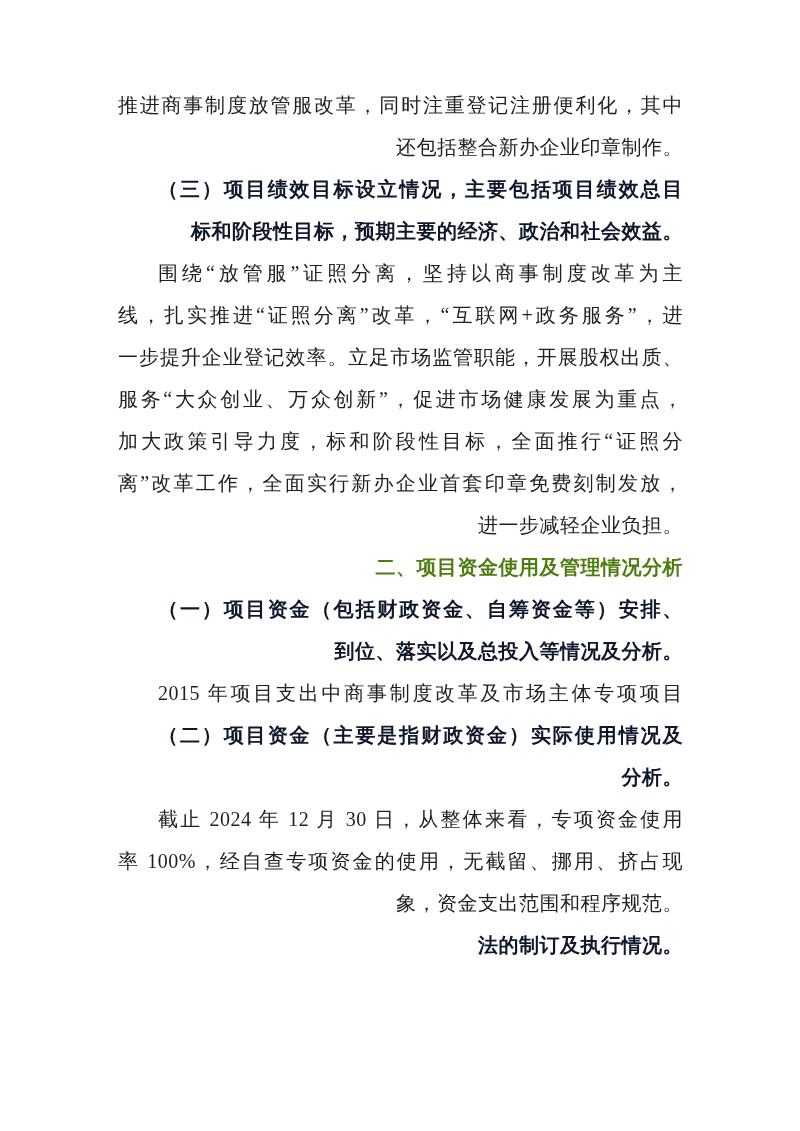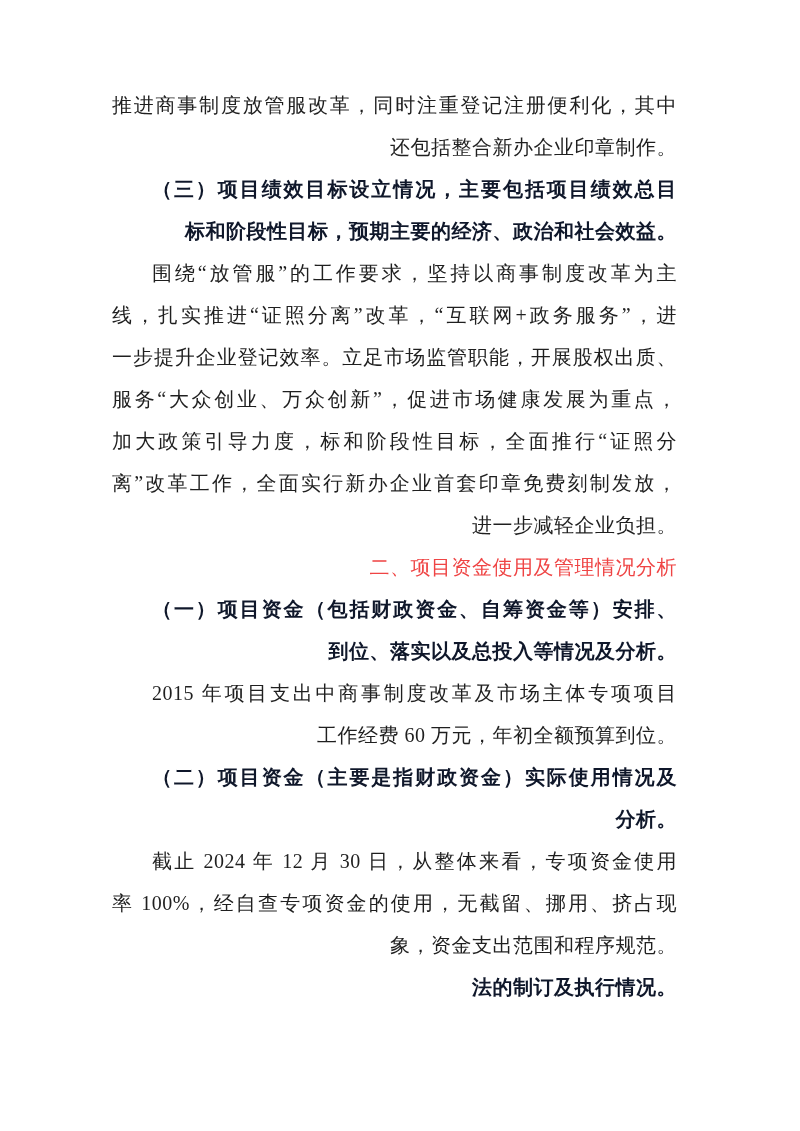--- a/index.html
+++ b/index.html
@@ -9,21 +9,21 @@
   }
   .page {
     position: relative;
     width: 800px;
     height: 1131px;
     background: #ffffff;
     overflow: hidden;
   }
   .doc-body {
     position: absolute;
-    left: 112px;
+    left: 118px;
     top: 84px;
     width: 565px;
   }
   .para {
     margin: 0;
     padding: 0;
     font-size: 20px;
     line-height: 42px;
     letter-spacing: 0.5px;
   }
@@ -32,22 +32,22 @@
     font-weight: 400;
     color: #1f1f1f;
   }
   .para.style-heading-bold {
     font-family: "Liberation Serif", "DejaVu Serif", serif;
     font-weight: 700;
     color: #0f172a;
   }
   .para.style-heading-hei {
     font-family: "Liberation Sans", "DejaVu Sans", sans-serif;
-    font-weight: 400;
-    color: #ef4444;
+    font-weight: 700;
+    color: #4d7c0f;
   }
   .line {
     display: block;
     text-align: justify;
     text-align-last: justify;
   }
   .line.final {
     text-align: right;
     text-align-last: auto;
   }
@@ -62,38 +62,37 @@
   <div class="doc-body" id="doc-body">
       <p class="para style-body">
         <span class="line">推进商事制度放管服改革，同时注重登记注册便利化，其中</span>
         <span class="line final">还包括整合新办企业印章制作。</span>
       </p>
       <p class="para style-heading-bold">
         <span class="line indent">（三）项目绩效目标设立情况，主要包括项目绩效总目</span>
         <span class="line final">标和阶段性目标，预期主要的经济、政治和社会效益。</span>
       </p>
       <p class="para style-body">
-        <span class="line indent">围绕“放管服”的工作要求，坚持以商事制度改革为主</span>
+        <span class="line indent">围绕“放管服”证照分离，坚持以商事制度改革为主</span>
         <span class="line">线，扎实推进“证照分离”改革，“互联网+政务服务”，进</span>
         <span class="line">一步提升企业登记效率。立足市场监管职能，开展股权出质、</span>
         <span class="line">服务“大众创业、万众创新”，促进市场健康发展为重点，</span>
         <span class="line">加大政策引导力度，标和阶段性目标，全面推行“证照分</span>
         <span class="line">离”改革工作，全面实行新办企业首套印章免费刻制发放，</span>
         <span class="line final">进一步减轻企业负担。</span>
       </p>
       <p class="para style-heading-hei">
         <span class="line final indent">二、项目资金使用及管理情况分析</span>
       </p>
       <p class="para style-heading-bold">
         <span class="line indent">（一）项目资金（包括财政资金、自筹资金等）安排、</span>
         <span class="line final">到位、落实以及总投入等情况及分析。</span>
       </p>
       <p class="para style-body">
         <span class="line indent">2015 年项目支出中商事制度改革及市场主体专项项目</span>
-        <span class="line final">工作经费 60 万元，年初全额预算到位。</span>
       </p>
       <p class="para style-heading-bold">
         <span class="line indent">（二）项目资金（主要是指财政资金）实际使用情况及</span>
         <span class="line final">分析。</span>
       </p>
       <p class="para style-body">
         <span class="line indent">截止 2024 年 12 月 30 日，从整体来看，专项资金使用</span>
         <span class="line">率 100%，经自查专项资金的使用，无截留、挪用、挤占现</span>
         <span class="line final">象，资金支出范围和程序规范。</span>
       </p>

